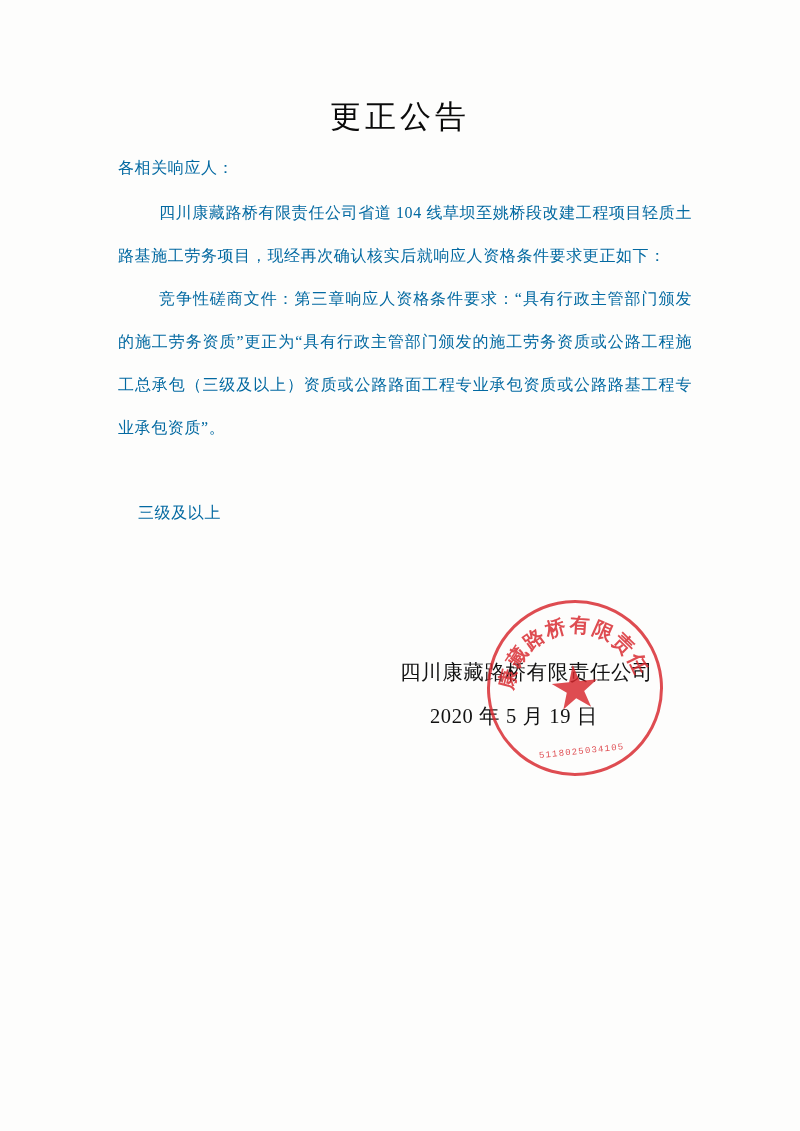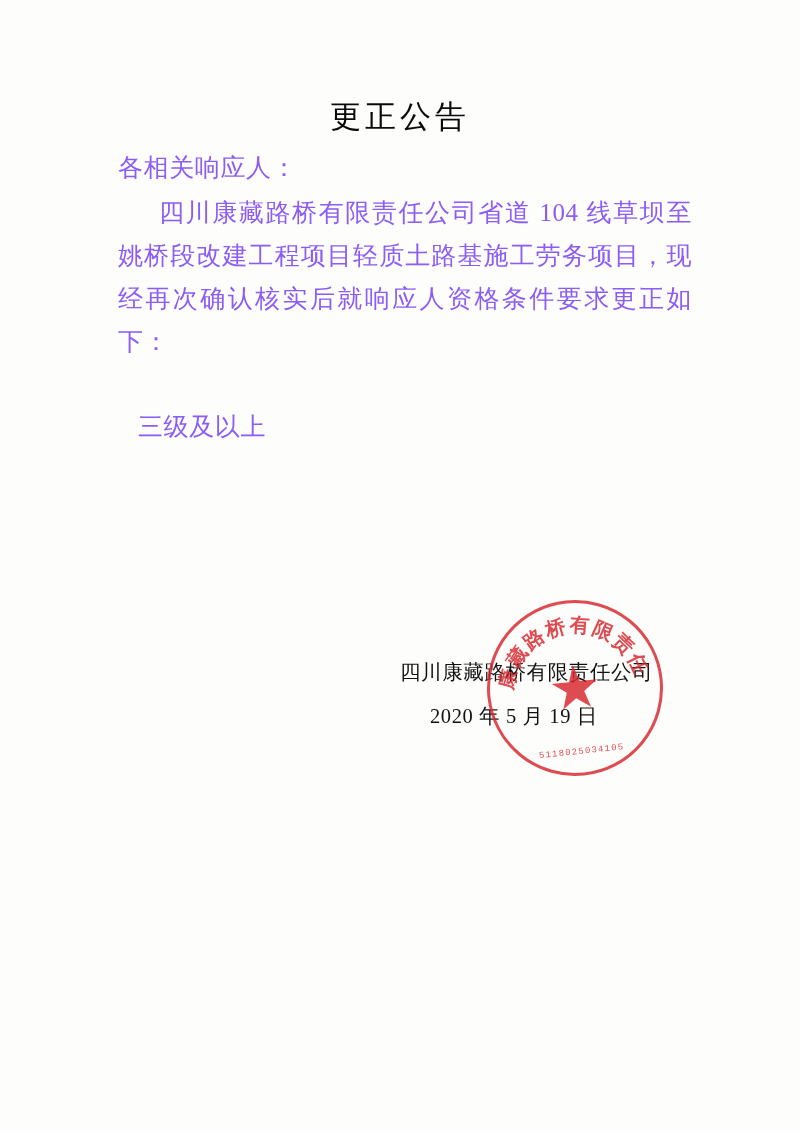--- a/index.html
+++ b/index.html
@@ -36,25 +36,25 @@
   }
 
   .body-block {
     position: absolute;
     top: 146px;
     left: 118px;
     width: 574px;
   }
 
   .para {
-    font-size: 25px;
+    font-size: 16px;
     line-height: 43px;
     letter-spacing: 0.6px;
     text-align: justify;
-    color: #8b5cf6;
+    color: #0369a1;
     margin: 0;
   }
 
   .salutation {
     text-indent: 0;
     margin-bottom: 2px;
   }
 
   .indent {
     text-indent: 41px;
@@ -143,20 +143,21 @@
 <div class="page">
 
   <div class="doc-title">更正公告</div>
 
   <div class="body-block">
 
     <p class="para salutation">各相关响应人：</p>
 
     <p class="para indent">四川康藏路桥有限责任公司省道 104 线草坝至姚桥段改建工程项目轻质土路基施工劳务项目，现经再次确认核实后就响应人资格条件要求更正如下：</p>
 
+    <p class="para indent">竞争性磋商文件：第三章响应人资格条件要求：“具有行政主管部门颁发的施工劳务资质”更正为“具有行政主管部门颁发的施工劳务资质或公路工程施工总承包（三级及以上）资质或公路路面工程专业承包资质或公路路基工程专业承包资质”。</p>
 
     <p class="para closing">三级及以上</p>
   </div>
 
   <div class="signature-block">
     <div class="sign-line">四川康藏路桥有限责任公司</div>
     <div class="sign-line sign-date">2020 年 5 月 19 日</div>
   </div>
 
   <div class="seal">

